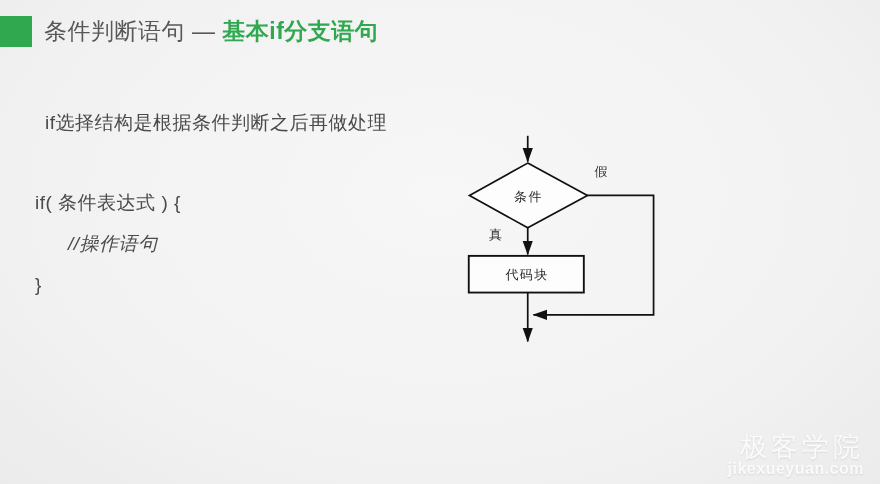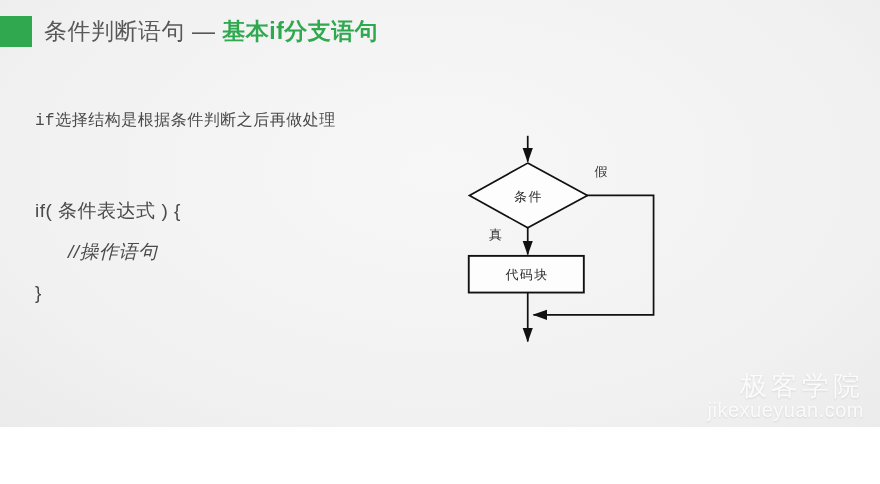--- a/index.html
+++ b/index.html
@@ -1,40 +1,40 @@
 <!DOCTYPE html>
 <html><head>
 <meta charset="utf-8">
 <style>
   html,body{margin:0;padding:0;}
   .slide{
     position:relative;
-    width:880px;height:427px;
+    width:880px;height:484px;
     background:radial-gradient(ellipse at 50% 40%, #f7f7f7 0%, #f1f1f1 70%, #ebebeb 100%);
     font-family:"Liberation Sans","DejaVu Sans",sans-serif;
     overflow:hidden;
   }
   
   .header{position:absolute;top:15px;left:0;height:32px;display:flex;align-items:center;}
   .accent-square{width:32px;height:31px;background:#2fa84f;margin-right:12px;flex:0 0 auto;}
   .title{font-size:23px;color:#58585a;letter-spacing:0.5px;white-space:nowrap;}
   .title .highlight{color:#2fa84f;font-weight:bold;}
   
-  .intro{position:absolute;left:35px;top:110px;font-size:16px;color:#4a4a4a;letter-spacing:0.5px;font-family:Liberation Mono, monospace;}
+  .intro{position:absolute;left:45px;top:110px;font-size:19px;color:#4a4a4a;letter-spacing:0.5px;}
   
-  .code{position:absolute;left:35px;top:190px;font-size:19px;color:#4a4a4a;line-height:41px;letter-spacing:0.5px;}
+  .code{position:absolute;left:35px;top:182px;font-size:19px;color:#4a4a4a;line-height:41px;letter-spacing:0.5px;}
   .code .indent{padding-left:33px;font-style:italic;}
   
   .flowchart{position:absolute;left:440px;top:125px;}
   .flowchart text{font-family:"Liberation Sans","DejaVu Sans",sans-serif;fill:#2b2b2b;}
   
   .watermark{position:absolute;right:16px;bottom:6px;text-align:right;
     color:rgba(255,255,255,0.85);text-shadow:0 1px 2px rgba(0,0,0,0.10);line-height:1.05;}
   .watermark .wm-name{font-size:27px;font-weight:normal;letter-spacing:4px;}
-  .watermark .wm-domain{font-size:20px;font-weight:normal;letter-spacing:0.5px;}
+  .watermark .wm-domain{font-size:16px;font-weight:bold;letter-spacing:0.5px;}
 </style>
 </head>
 <body>
 
 <div class="slide">
 
   <div class="header">
     <div class="accent-square"></div>
     <div class="title"><span>条件判断语句 — </span><span class="highlight">基本if分支语句</span></div>
   </div>

